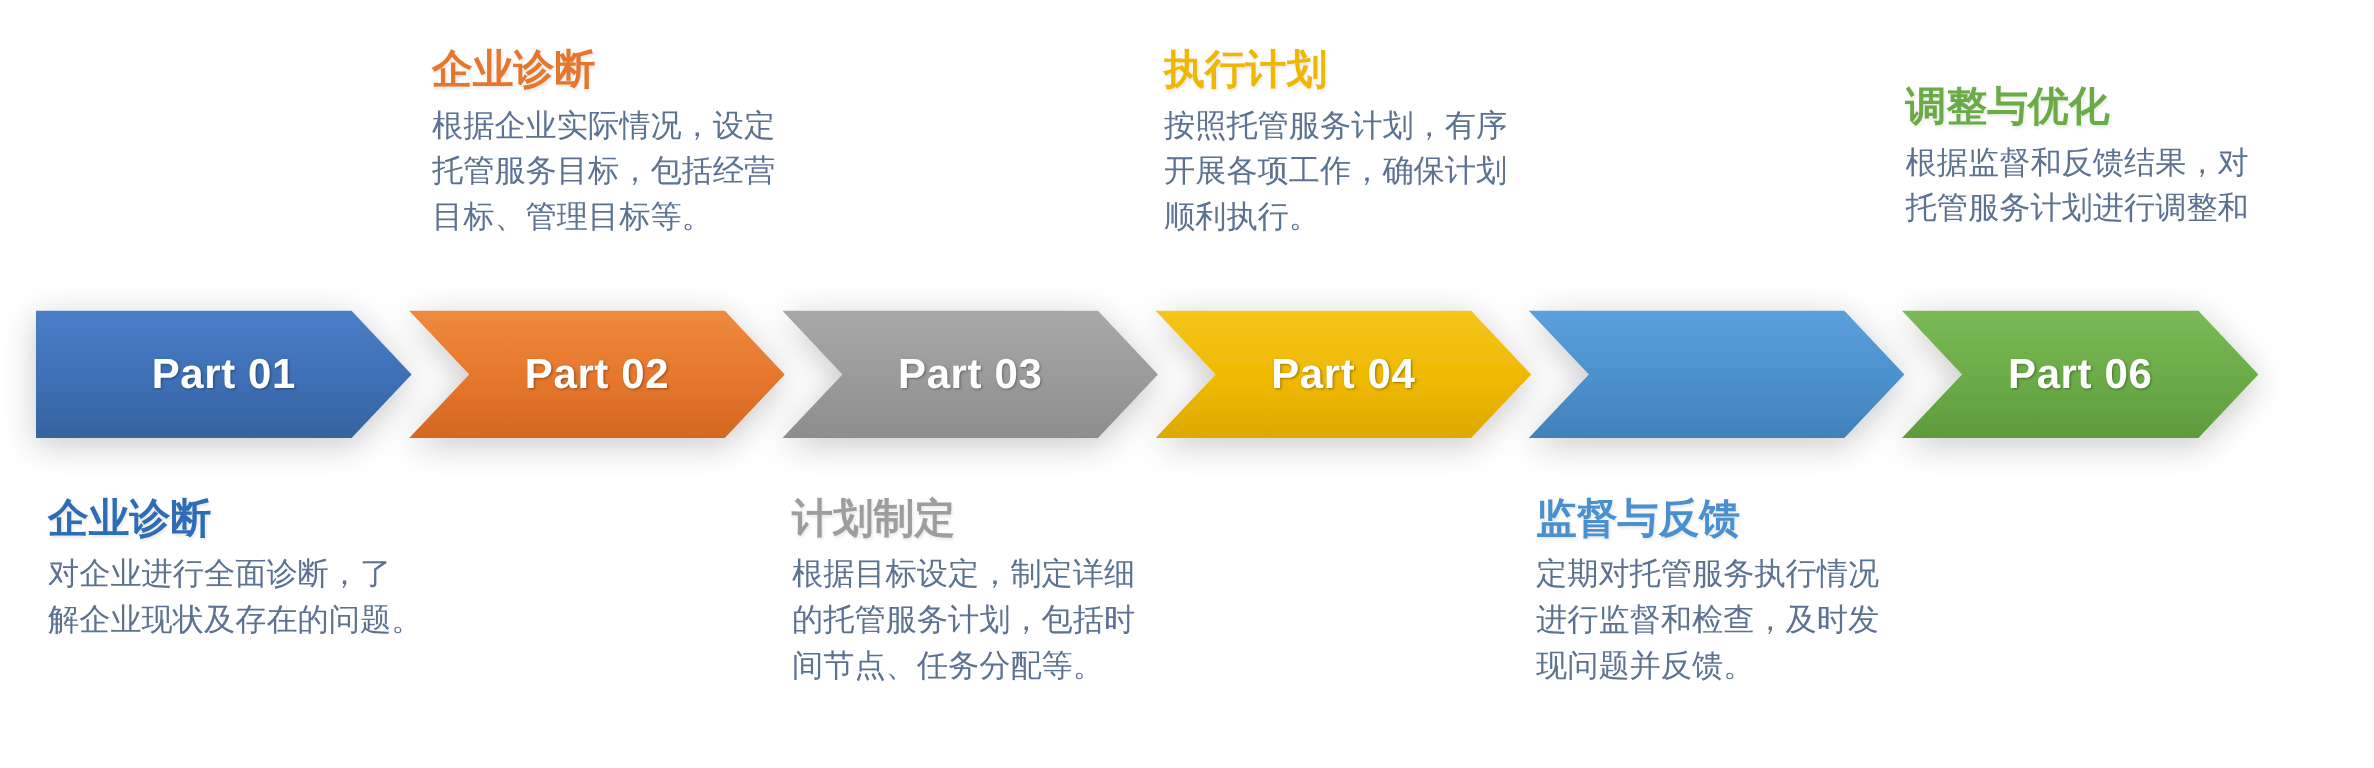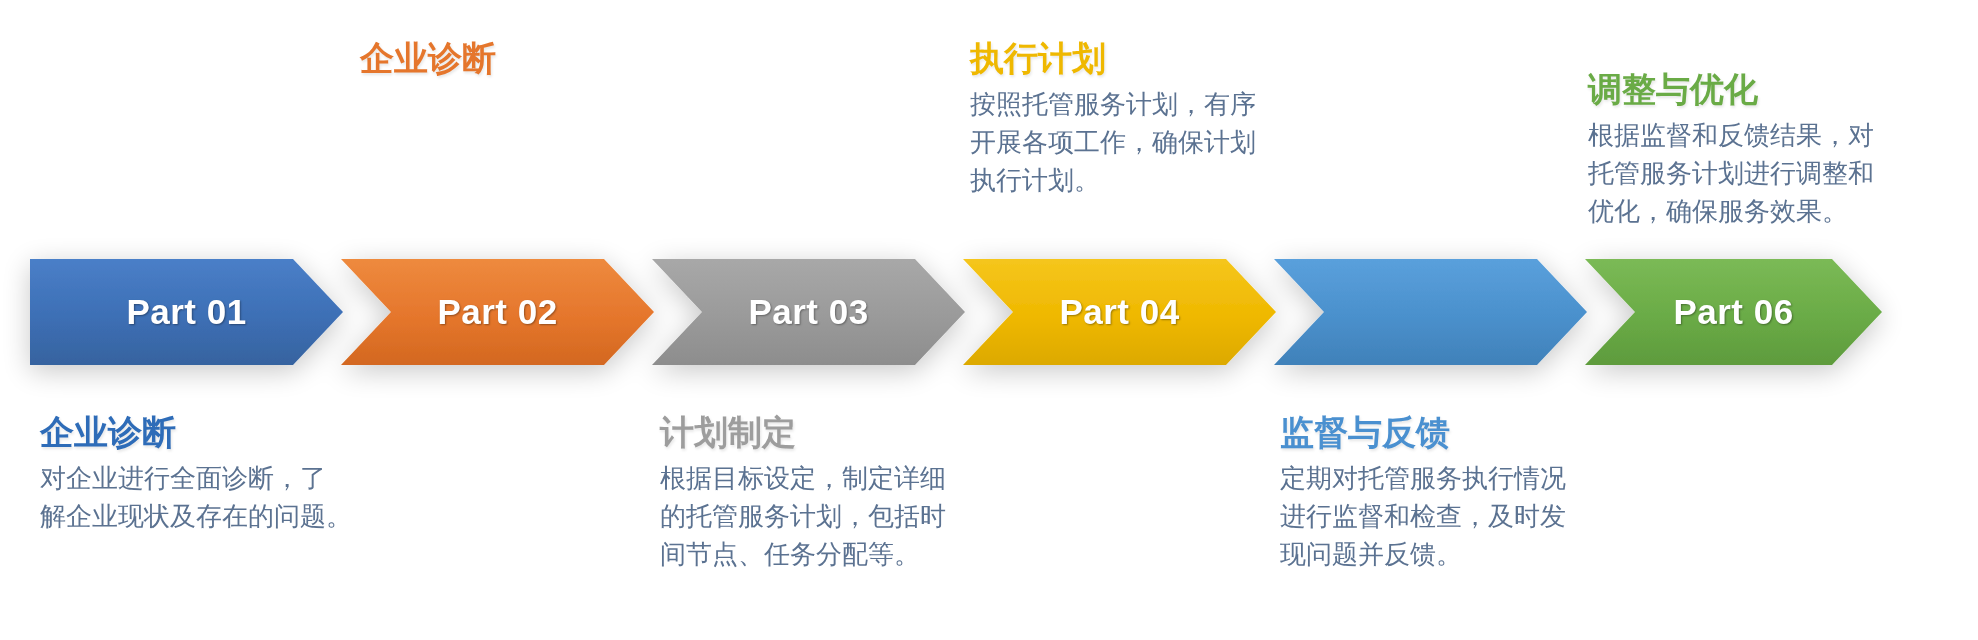--- a/index.html
+++ b/index.html
@@ -150,37 +150,41 @@
   </div>
 
   <div class="part-label" style="left:30px;  width:313px;">Part 01</div>
   <div class="part-label" style="left:341px; width:313px;">Part 02</div>
   <div class="part-label" style="left:652px; width:313px;">Part 03</div>
   <div class="part-label" style="left:963px; width:313px;">Part 04</div>
   <div class="part-label" style="left:1585px;width:297px;">Part 06</div>
 
   <div class="text-block top-block" style="left:360px; top:38px;">
     <div class="block-title t-orange">企业诊断</div>
+    <div class="block-body">
+      <span class="line">根据企业实际情况，设定</span>
+      <span class="line">托管服务目标，包括经营</span>
+      <span class="line">目标、管理目标等。</span>
+    </div>
   </div>
 
   <div class="text-block top-block" style="left:970px; top:38px;">
     <div class="block-title t-gold">执行计划</div>
     <div class="block-body">
       <span class="line">按照托管服务计划，有序</span>
       <span class="line">开展各项工作，确保计划</span>
-      <span class="line">执行计划。</span>
+      <span class="line">顺利执行。</span>
     </div>
   </div>
 
   <div class="text-block top-block" style="left:1588px; top:38px;">
     <div class="block-title t-green">调整与优化</div>
     <div class="block-body">
       <span class="line">根据监督和反馈结果，对</span>
       <span class="line">托管服务计划进行调整和</span>
-      <span class="line">优化，确保服务效果。</span>
     </div>
   </div>
 
   <div class="text-block bot-block" style="left:40px; top:412px;">
     <div class="block-title t-blue">企业诊断</div>
     <div class="block-body">
       <span class="line">对企业进行全面诊断，了</span>
       <span class="line">解企业现状及存在的问题。</span>
     </div>
   </div>

